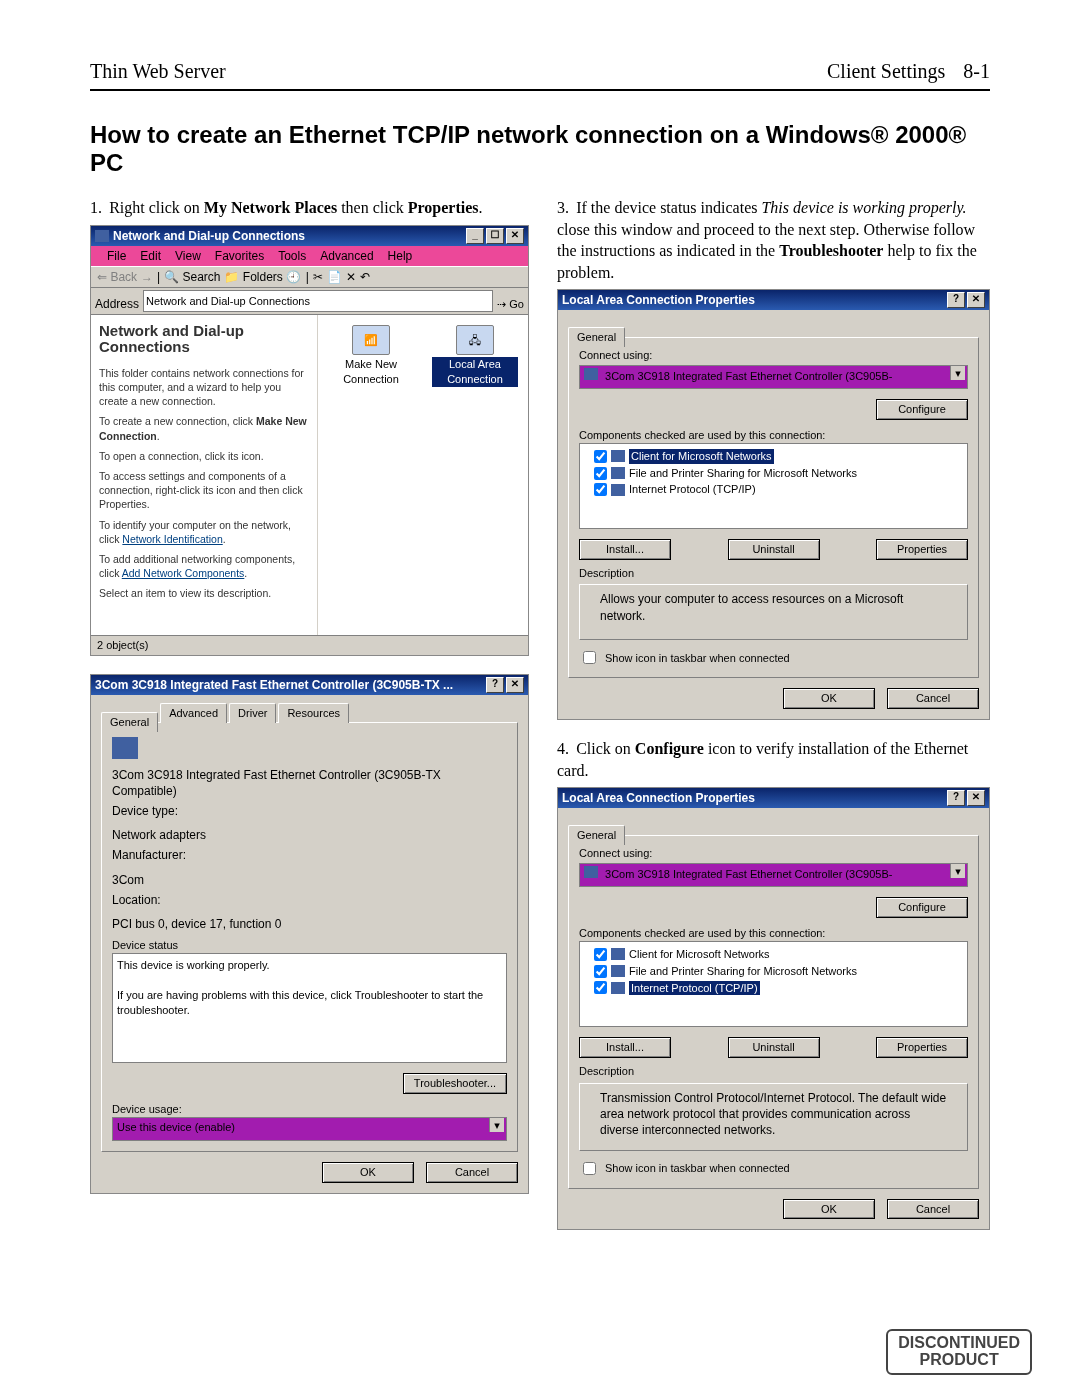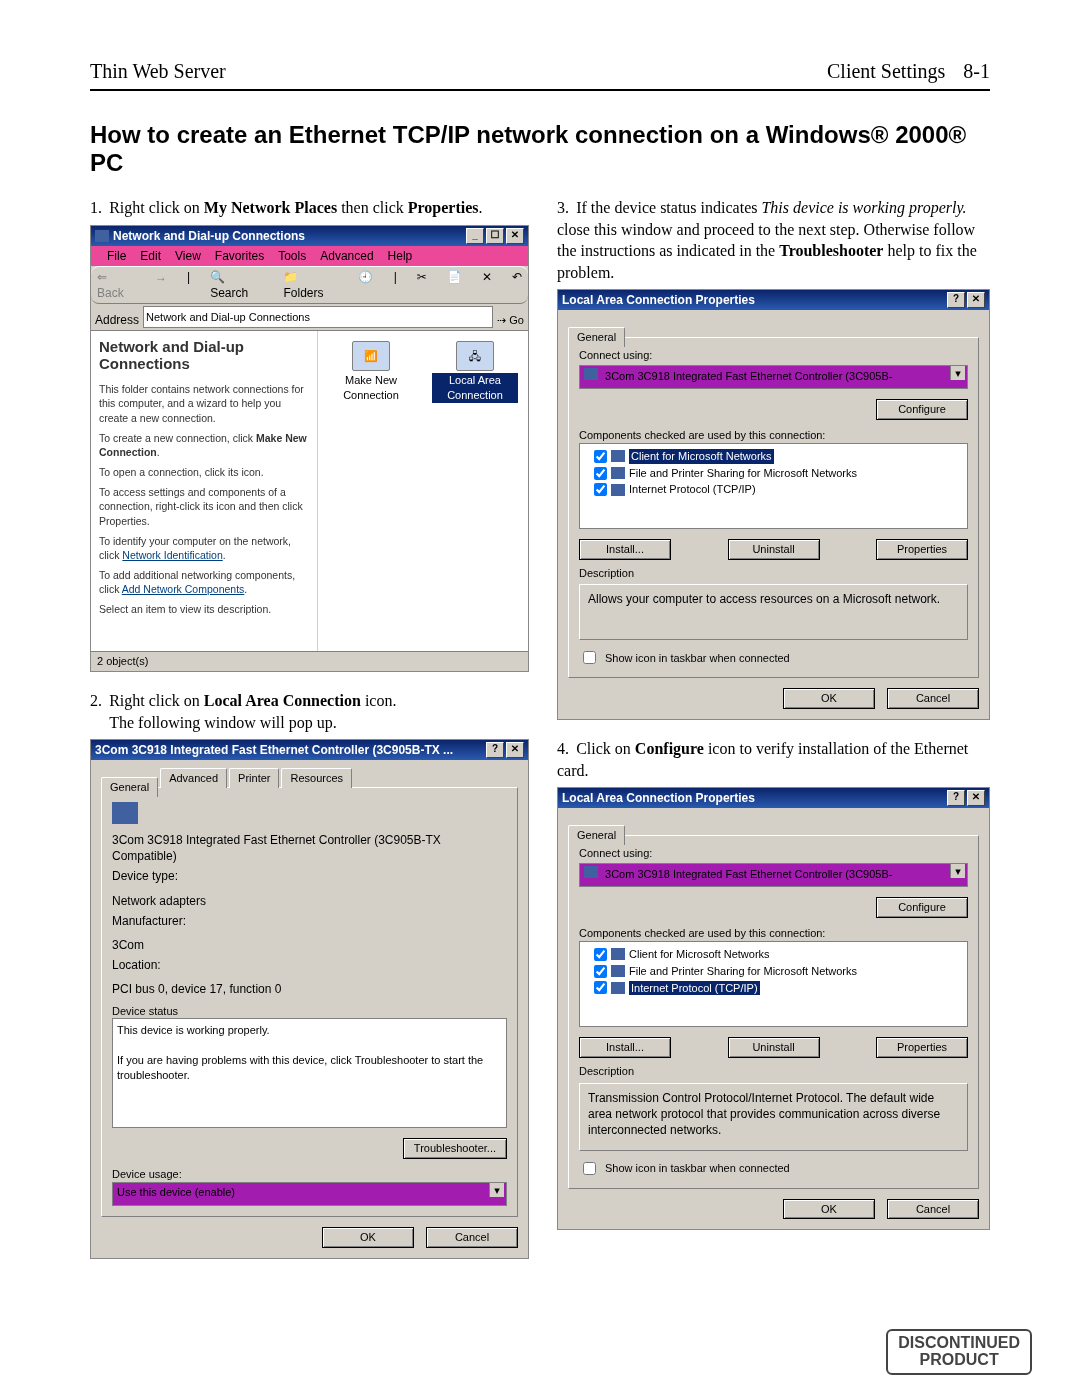--- a/index.html
+++ b/index.html
@@ -70,21 +70,21 @@
     border:1px solid #fff;
     border-right-color:#404040;
     border-bottom-color:#404040;
     color:#000;
     font-size:10px;
     line-height:12px;
     text-align:center;
     cursor:default;
   }
   .menubar { display:flex; gap:14px; padding: 2px 16px; background:#ec4899; }
-  .toolbar { display:flex; align-items:flex-start; gap:20px; padding:2px 6px; border-top:1px solid #fff; border-bottom:1px solid #808080;border-radius:8px; }
+  .toolbar { display:flex; align-items:flex-start; gap:4px; padding:2px 6px; border-top:1px solid #fff; border-bottom:1px solid #808080; }
   .toolbar .lbl { color:#808080; }
   .addrbar { display:flex; align-items:flex-end; gap:4px; padding:2px 4px; }
   .addrbar input {
     flex:1; font-size:11px; height:18px; background:#fff;
     border:1px solid #808080;
   }
   .gobtn { font-size:11px; }
   .explorer-body {
     display:flex; background:#fff; border-top:1px solid #808080;
     height:320px;
@@ -125,21 +125,21 @@
     border-radius:2px 2px 0 0;
   }
   .tab.active { background:#d4d0c8; position:relative; top:9px; }
   .tabpanel {
     border:1px solid #808080; border-top-color:#fff; border-left-color:#fff;
     padding:10px; background:#d4d0c8;
   }
   .grouplabel { font-size:11px; color:#000; }
   .groupbox {
     border:1px solid #808080; border-top-color:#fff; border-left-color:#fff;
-    padding:6px 8px; margin-top:4px;
+    padding:6px 20px; margin-top:4px;
   }
   .row { display:flex; gap:8px; align-items:flex-start; margin:4px 0;flex-direction:column; }
   .row .k { width:90px; }
   .row .v { flex:1; }
   .textarea {
     background:#fff; border:1px solid #808080;
     font-size:11px; padding:4px; height:100px; overflow:auto;
   }
   .select {
     background:#a21caf; border:1px solid #808080; font-size:11px;
@@ -262,38 +262,34 @@
             </div>
             <div class="bigicon sel">
               <div class="glyph">🖧</div>
               <div class="lbl">Local Area Connection</div>
             </div>
           </div>
         </div>
         <div class="statusbar">2 object(s)</div>
       </div>
 
-      <div class="step">
-        <span class="num">2.</span><span>Right click on </span><span class="b">Local Area Connection</span><span> icon.</span><br>
-        <span style="margin-left:1.2em; display:inline-block">The following window will pop up.</span>
-      </div>
 
       <div class="win">
         <div class="titlebar">
           <span class="ti">3Com 3C918 Integrated Fast Ethernet Controller (3C905B-TX ...</span>
           <span class="ctrl">
             <span class="ctrlbtn">?</span>
             <span class="ctrlbtn">✕</span>
           </span>
         </div>
         <div class="dialog-body">
           <div class="tabs">
             <div class="tab active">General</div>
             <div class="tab">Advanced</div>
-            <div class="tab">Printer</div>
+            <div class="tab">Driver</div>
             <div class="tab">Resources</div>
           </div>
           <div class="tabpanel">
             <div class="row">
               <span class="icon12" style="width:26px;height:22px;"></span>
               <div class="v">3Com 3C918 Integrated Fast Ethernet Controller (3C905B-TX Compatible)</div>
             </div>
             <div class="row">
                 <div class="k">Device type:</div>
                 <div class="v">Network adapters</div>

